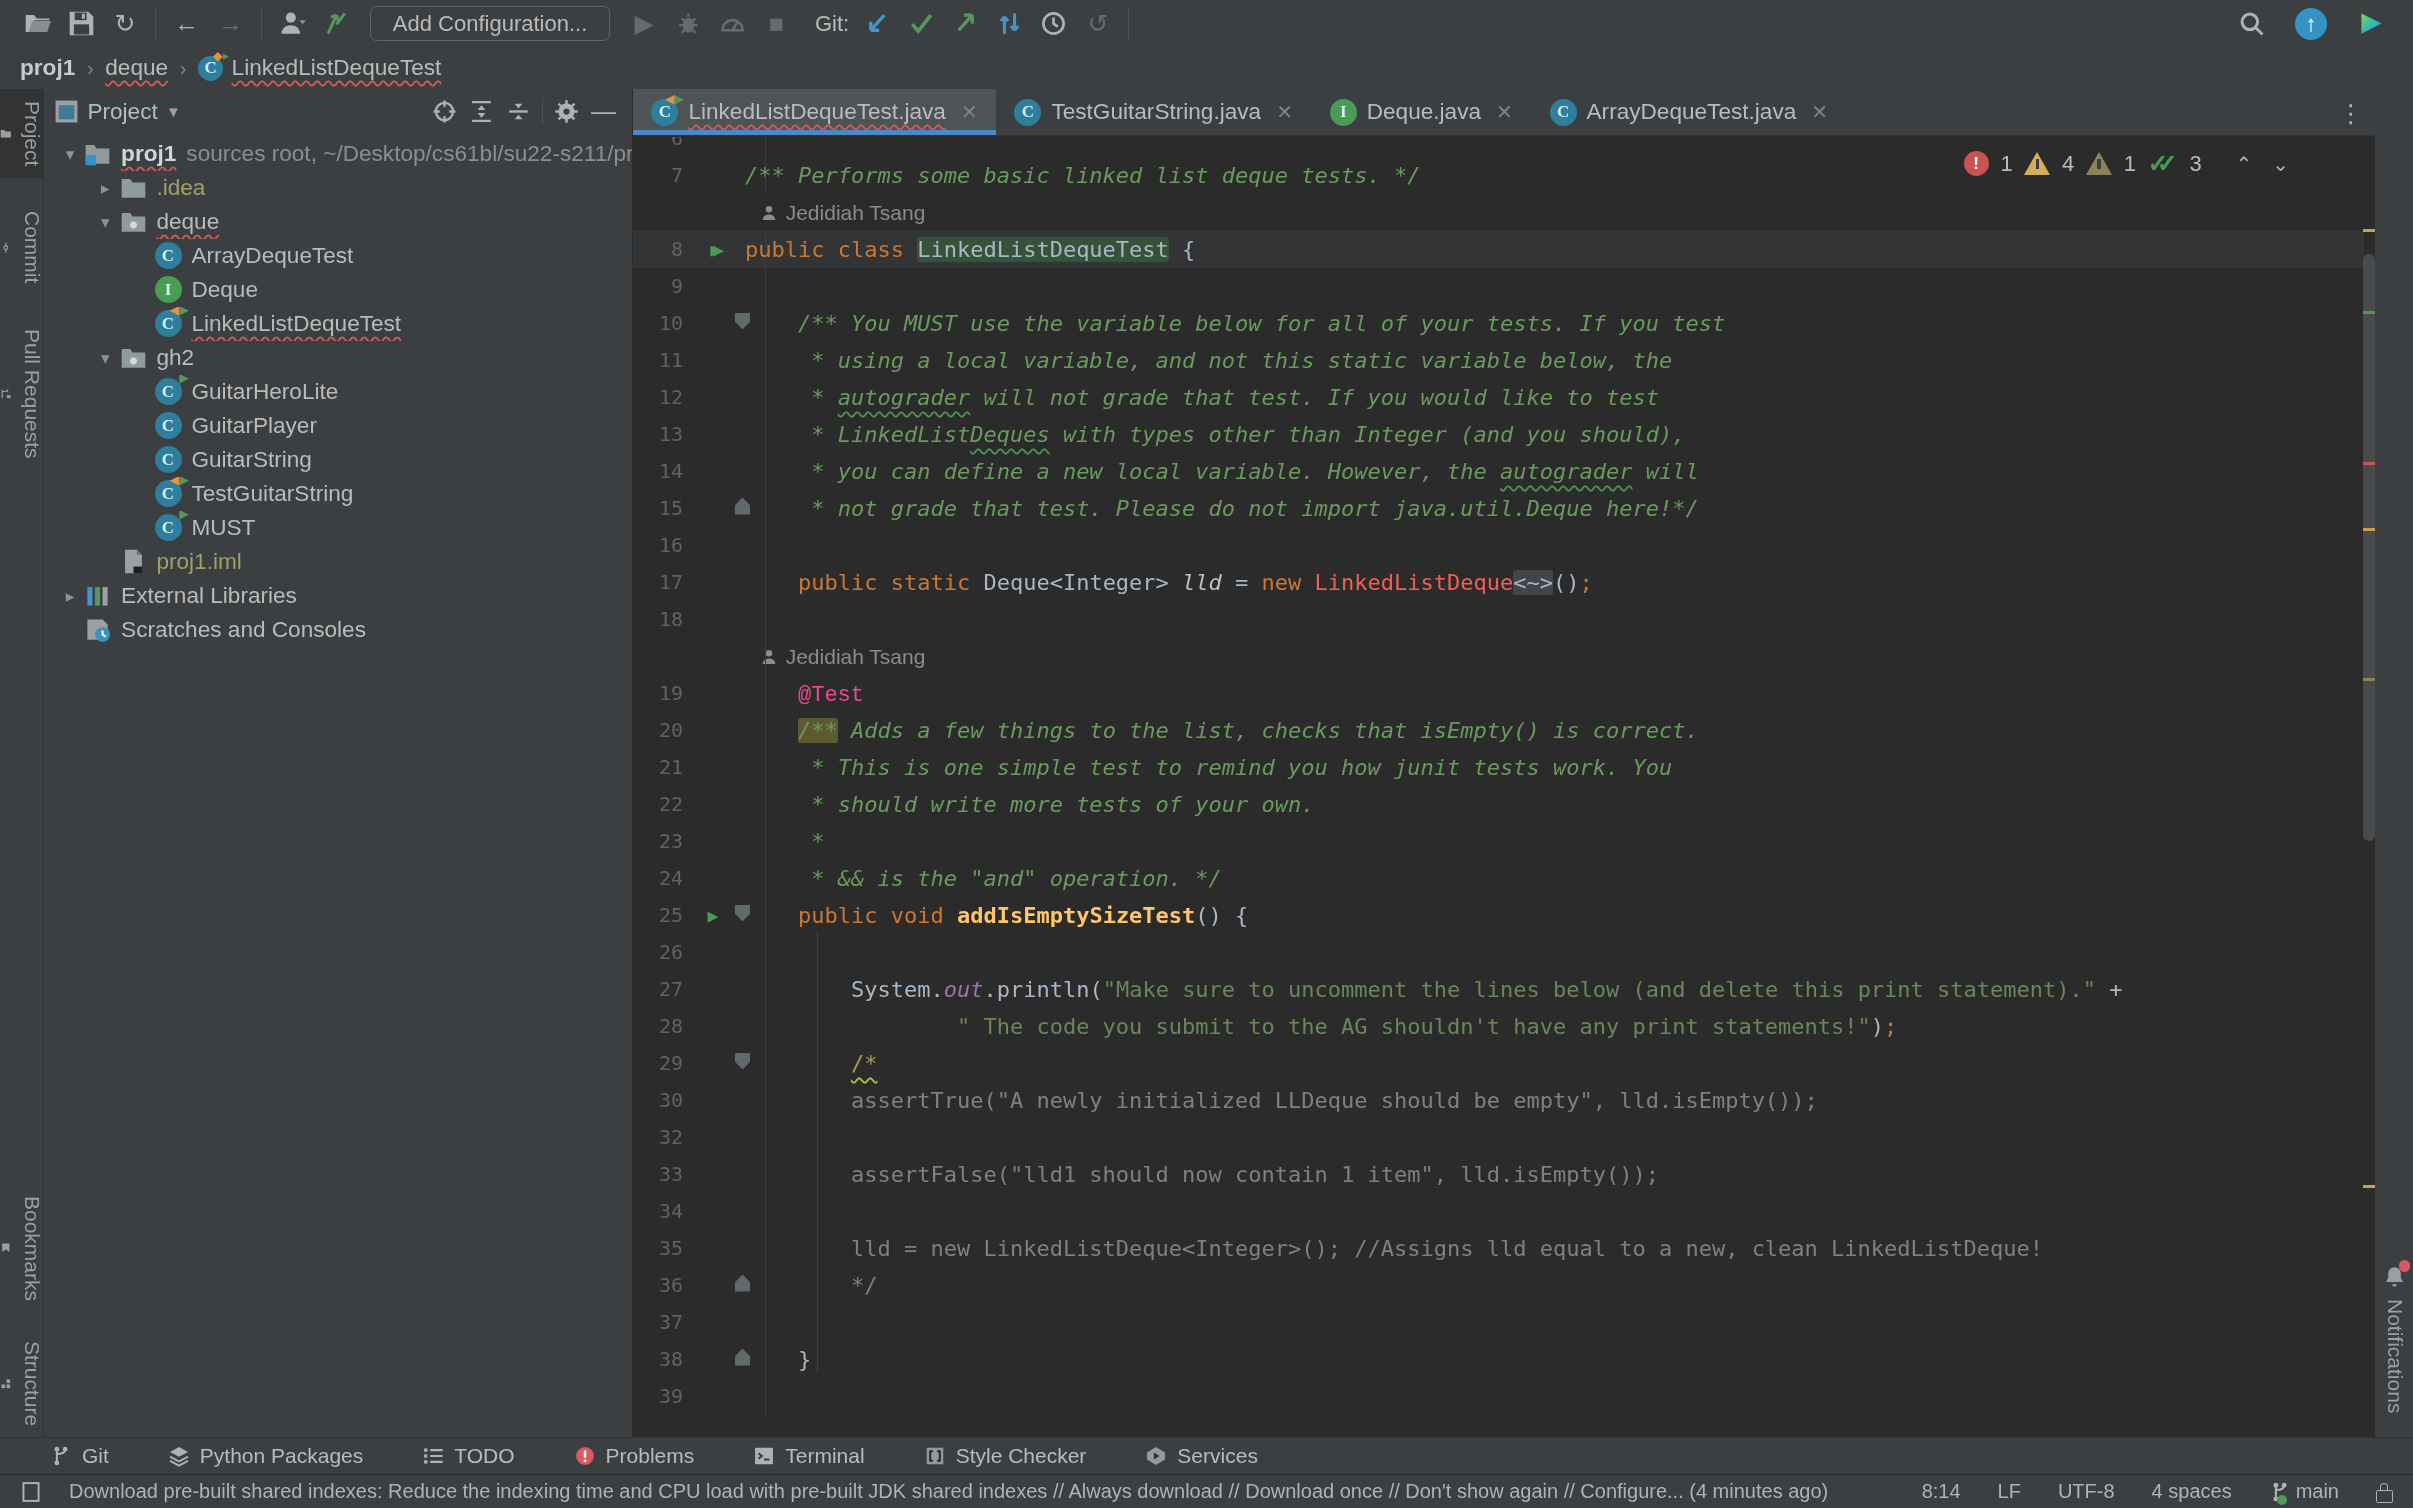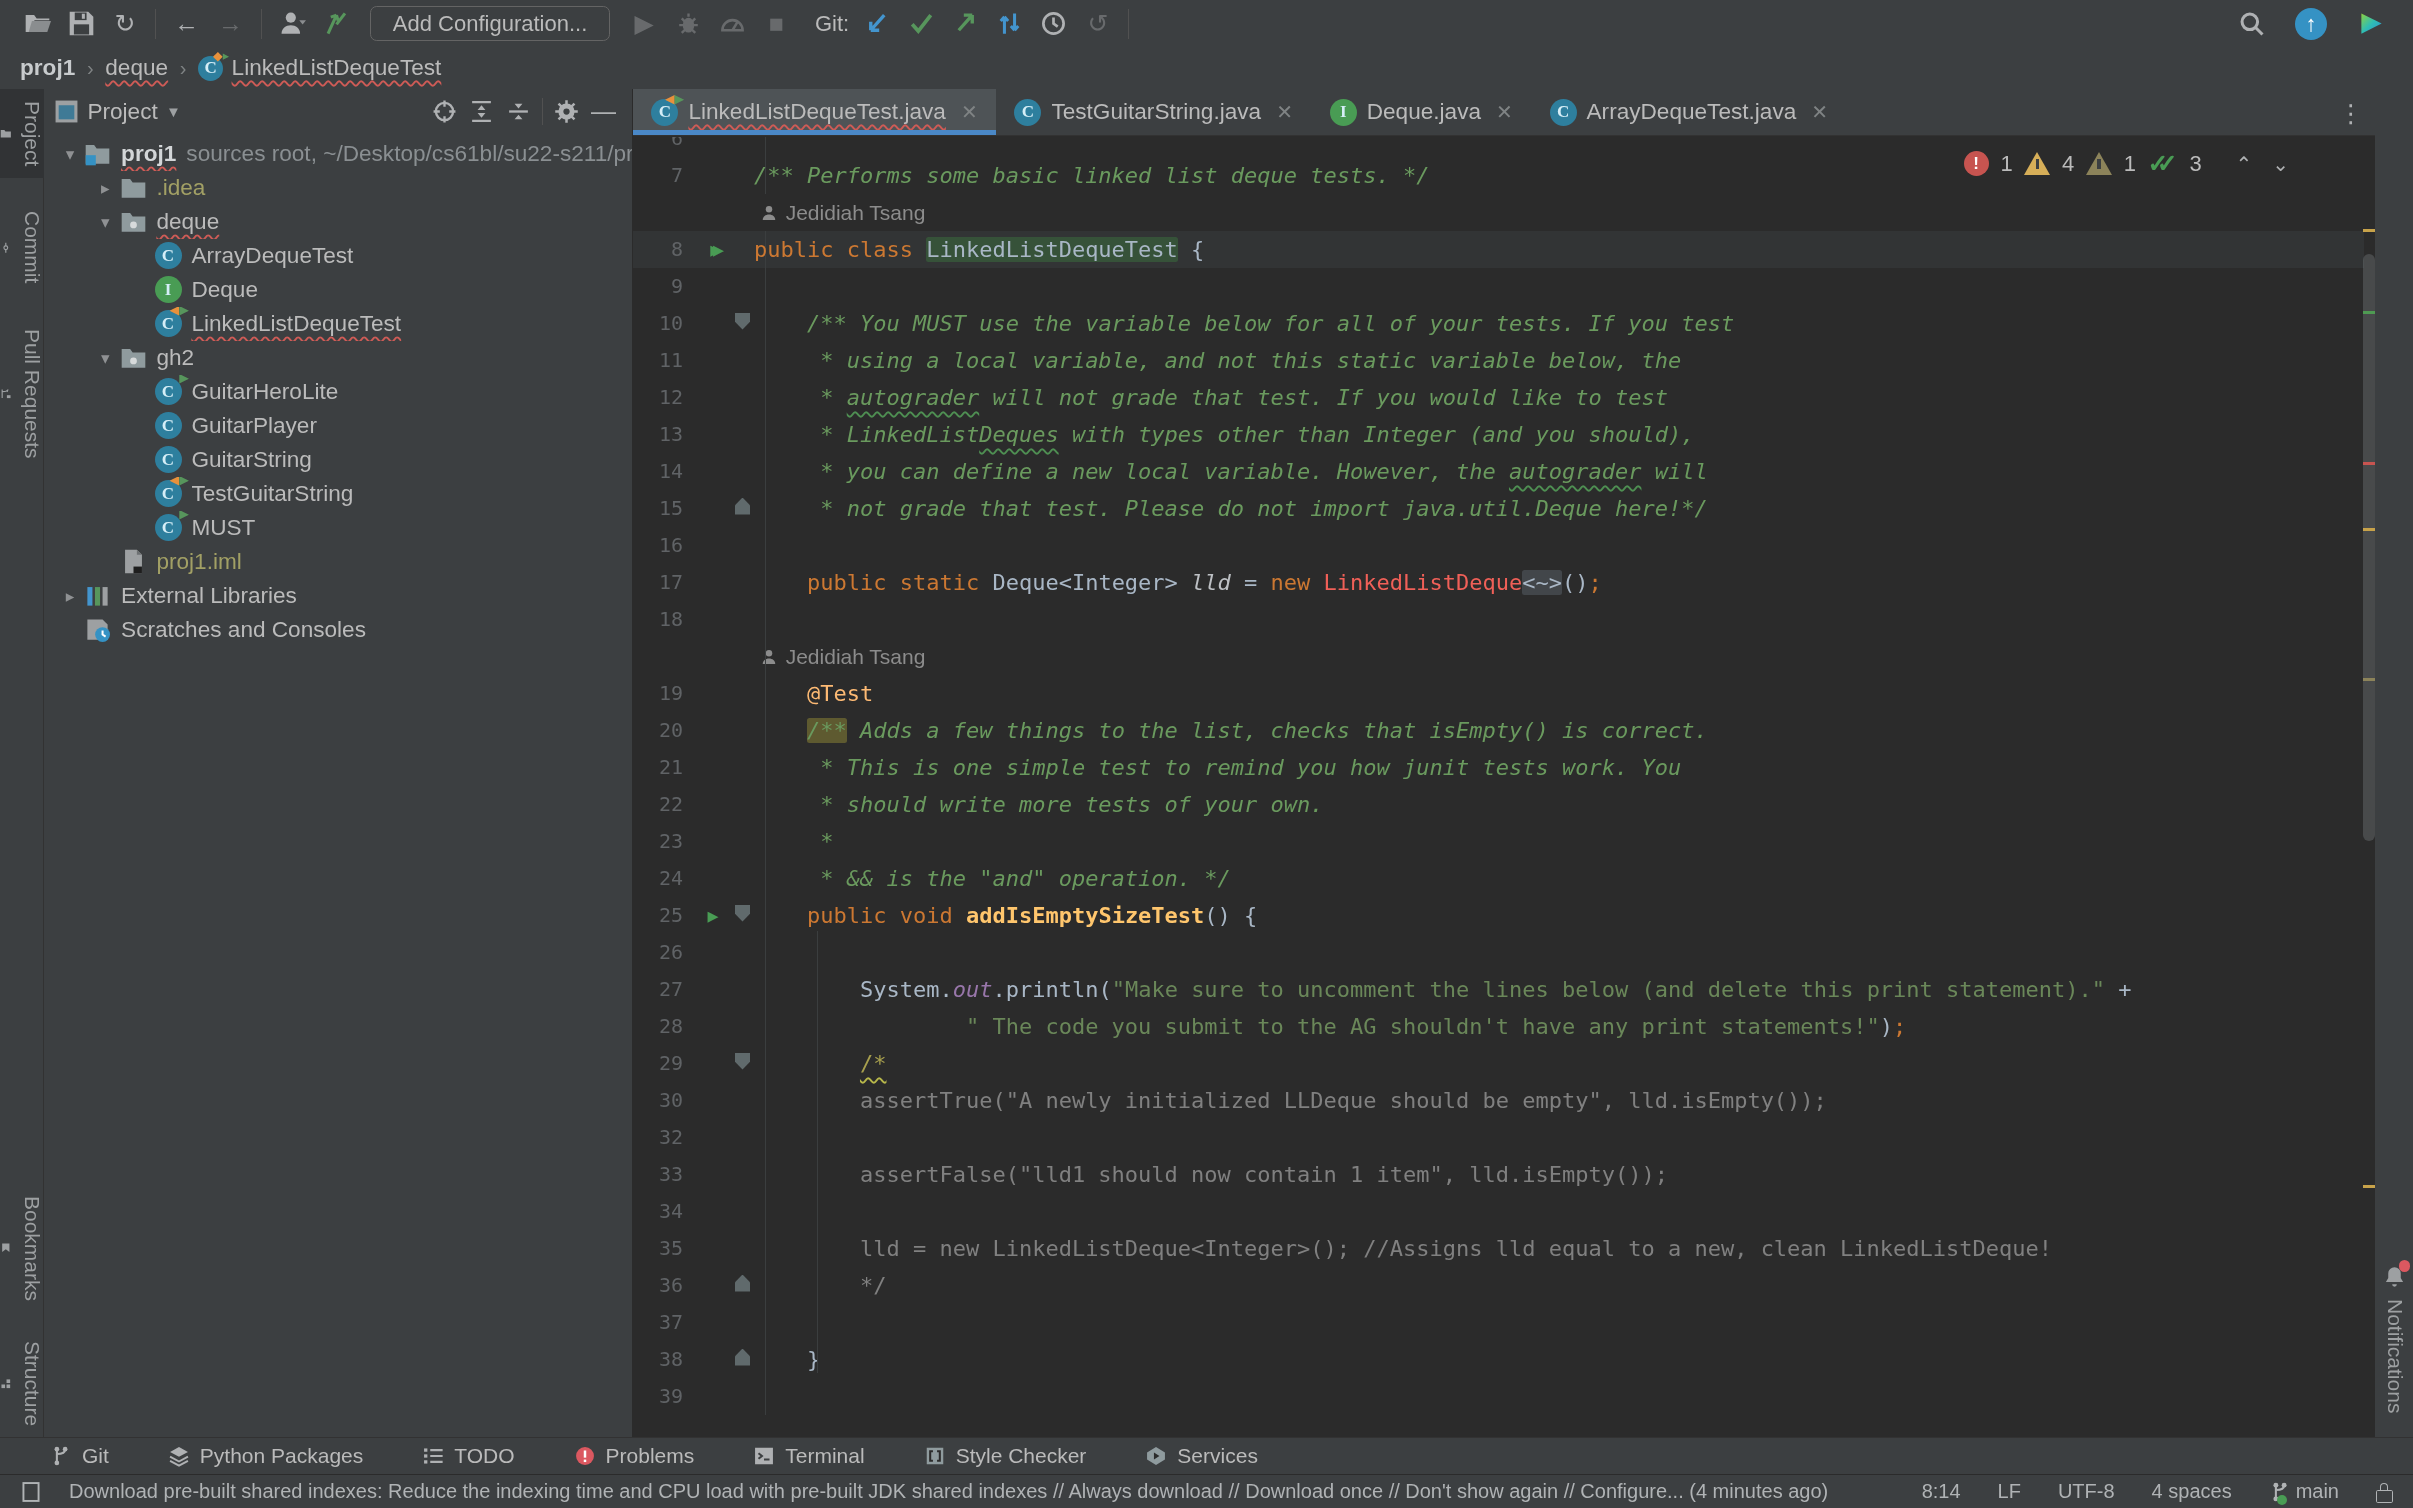--- a/index.html
+++ b/index.html
@@ -83,32 +83,32 @@
   #code-scroll { position:absolute; left:0; top:-17px; width:100%; }
   .crow { height:37px; position:relative; white-space:pre; font-family:"DejaVu Sans Mono", monospace; font-size:22px; line-height:37px; }
   .crow.current { background:#323435; }
   .gut-num { position:absolute; left:0; top:0; width:50px; text-align:right; color:#606366; font-size:20px;
              font-family:"DejaVu Sans Mono", monospace; }
   .gut-run { position:absolute; left:59px; top:0; width:42px; text-align:center; color:#499c54; font-size:18.4px; }
   .gut-fold { position:absolute; left:102px; top:7.5px; width:18.4px; height:22px; }
   .pent { width:15px; height:17px; background:#606a6c; }
   .pent.down { clip-path:polygon(0 0,100% 0,100% 55%,50% 100%,0 55%); }
   .pent.up { clip-path:polygon(50% 0,100% 45%,100% 100%,0 100%,0 45%); }
-  .ctext { position:absolute; left:121px; top:0; }
+  .ctext { position:absolute; left:112px; top:0; }
   .author-row { height:37px; position:relative; }
   .author { position:absolute; left:126px; top:0; height:37px; display:flex; align-items:center; gap:6.7px;
             color:#8c8c8c; font-size:21px; }
   .author svg { width:20px; height:20px; }
   .gut-line { position:absolute; left:132px; top:0; bottom:0; width:0.8px; background:#3b3e3f; }
 
   .doc { color:#6a9a5e; font-style:italic; }
   .cmt { color:#808080; }
   .kw { color:#cc7832; }
   .meth { color:#ffc66d; font-weight:bold; }
-  .ann { color:#fdba74; }
+  .ann { color:#ec4899;font-family:Liberation Mono, monospace; }
   .str { color:#6a8759; }
   .fld { color:#9876aa; font-style:italic; }
   .var { color:#bdc0c4; font-style:italic; }
   .err { color:#f06058; }
   .plain { color:#a9b7c6; }
   .orange { color:#cc7832; }
   .cmt29 { color:#a8a04e; }
   .hl-green { background:#365239; border-radius:2.5px; }
   .hl-olive { background:#5e5a30; border-radius:2.5px; }
   .foldbox { background:#42464a; border-radius:2.5px; }

